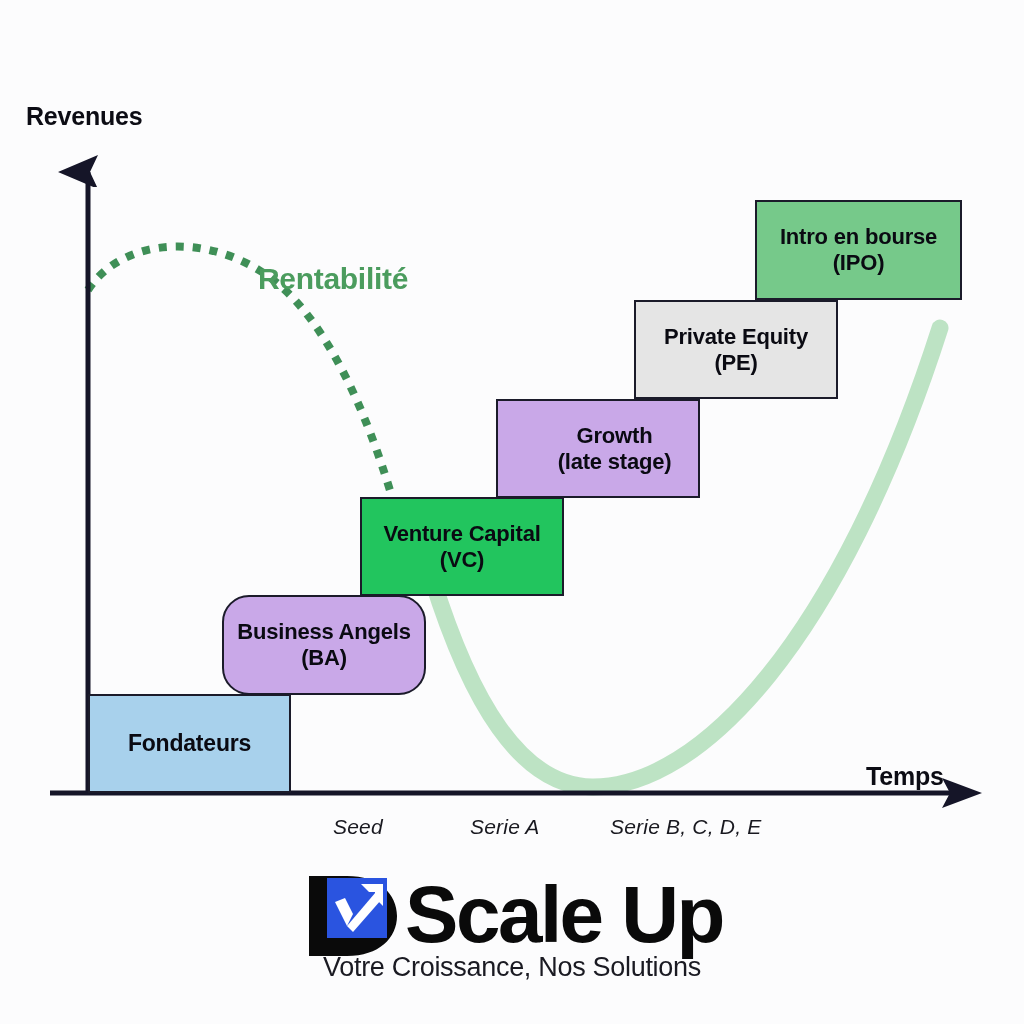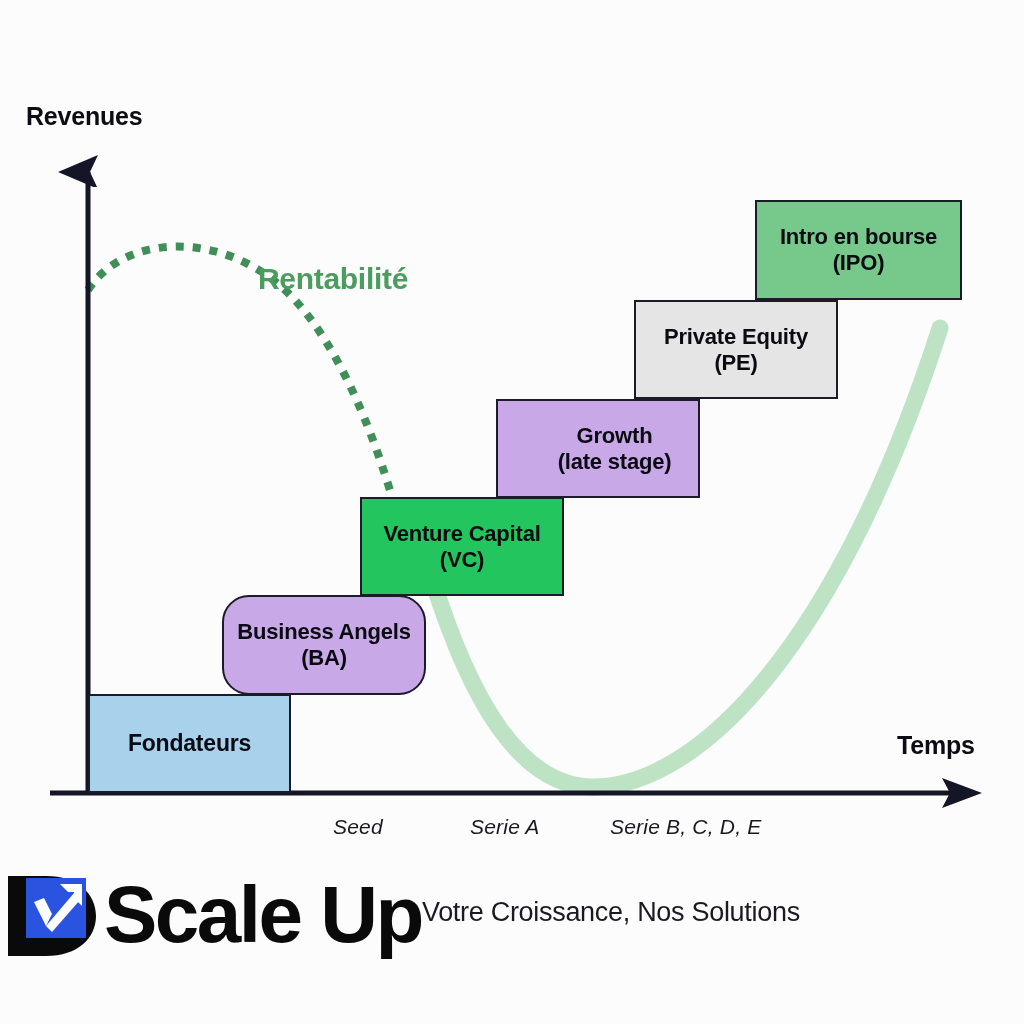--- a/index.html
+++ b/index.html
@@ -19,21 +19,21 @@
   }
   .axis-label {
     position: absolute;
     font-weight: bold;
     font-size: 25px;
     color: #0c0c14;
     letter-spacing: -0.2px;
     white-space: nowrap;
   }
   #label-revenues { left: 26px; top: 102px; }
-  #label-temps { left: 866px; top: 731px; margin-left: 31px; }
+  #label-temps { left: 866px; top: 762px; }
 
   .stage-box {
     position: absolute;
     box-sizing: border-box;
     border: 2.5px solid #1b1b2a;
     display: flex;
     align-items: center;
     justify-content: center;
     text-align: center;
     font-weight: bold;
@@ -82,21 +82,21 @@
     height: 1024px;
   }
 
   
   #logo {
     position: absolute;
     left: 0;
     top: 872px;
     width: 1024px;
     display: flex;
-    flex-direction: row;
+    flex-direction: column;
     align-items: center;
   }
   #logo-row {
     display: flex;
     align-items: center;
     justify-content: center;
   }
   #logo-mark {
     position: relative;
     width: 108px;

